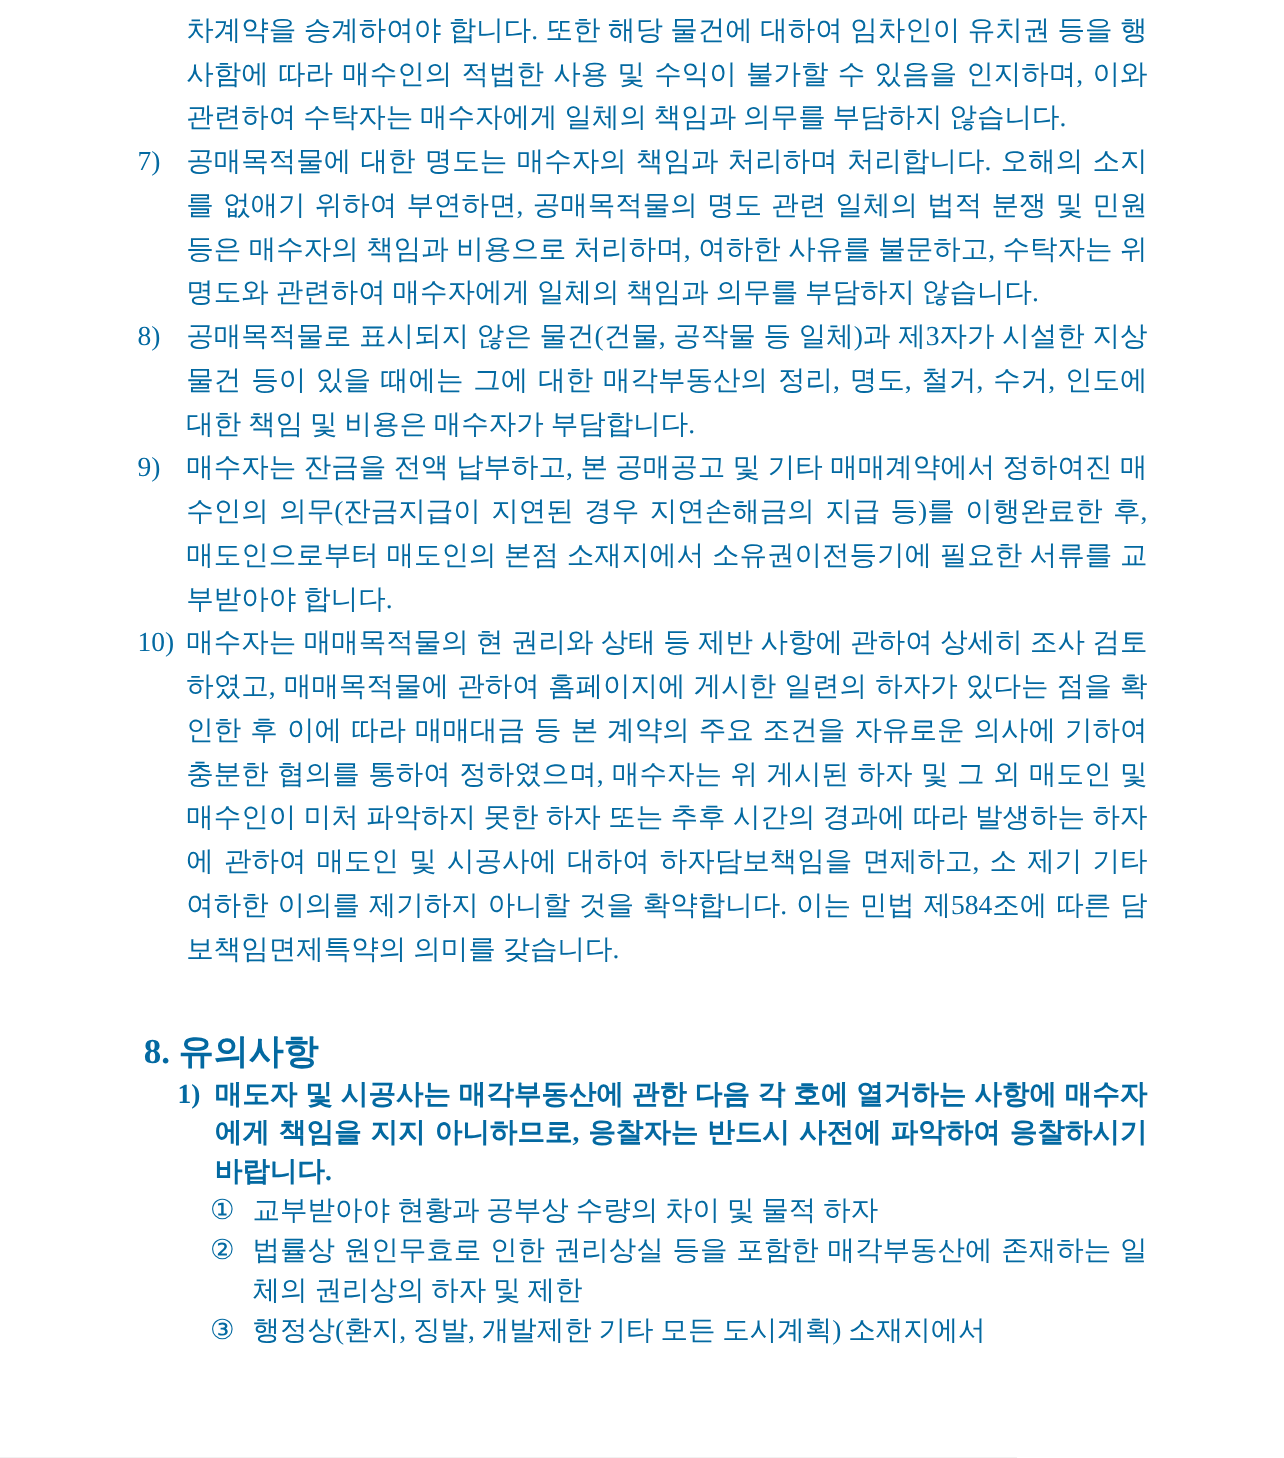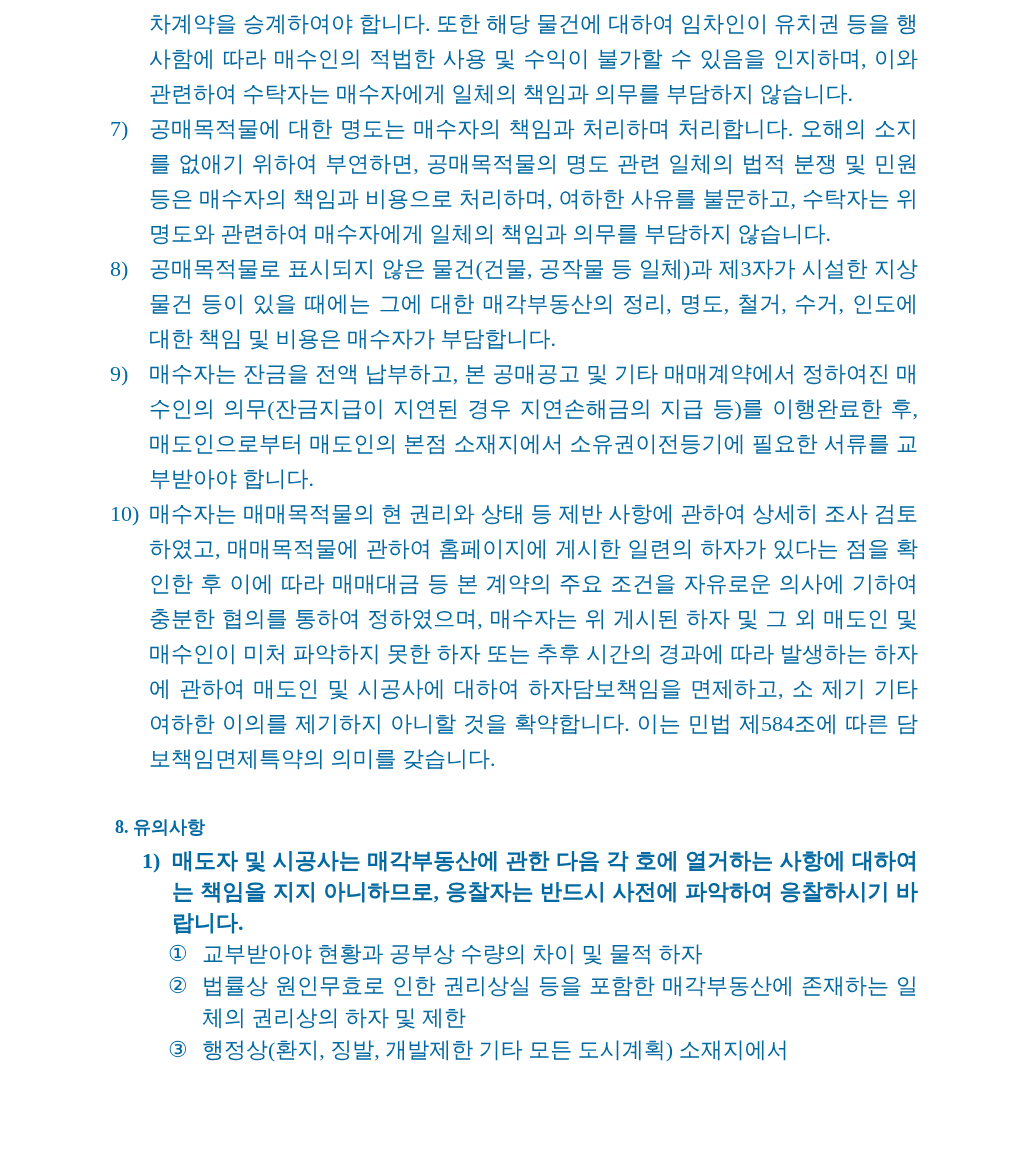--- a/index.html
+++ b/index.html
@@ -29,22 +29,22 @@
     align-items: flex-start;
   }
   .num-item .marker {
     flex: 0 0 39px;
     line-height: 35px;
     white-space: nowrap;
   }
   .num-item p.body-text { flex: 1 1 auto; }
 
   .section-heading {
-    margin: 34px 0 0 5px;
-    font-size: 18px;
+    margin: 48px 0 0 5px;
+    font-size: 28px;
     font-weight: bold;
     line-height: 35px;
   }
   .notice-item {
     display: flex;
     align-items: flex-start;
     margin-left: 32px;
     font-weight: bold;
   }
   .notice-item .marker {
@@ -94,21 +94,21 @@
 
     <div class="num-item">
       <span class="marker">10)</span>
       <p class="body-text">매수자는 매매목적물의 현 권리와 상태 등 제반 사항에 관하여 상세히 조사 검토하였고, 매매목적물에 관하여 홈페이지에 게시한 일련의 하자가 있다는 점을 확인한 후 이에 따라 매매대금 등 본 계약의 주요 조건을 자유로운 의사에 기하여 충분한 협의를 통하여 정하였으며, 매수자는 위 게시된 하자 및 그 외 매도인 및 매수인이 미처 파악하지 못한 하자 또는 추후 시간의 경과에 따라 발생하는 하자에 관하여 매도인 및 시공사에 대하여 하자담보책임을 면제하고, 소 제기 기타 여하한 이의를 제기하지 아니할 것을 확약합니다. 이는 민법 제584조에 따른 담보책임면제특약의 의미를 갖습니다.</p>
     </div>
 
     <h2 class="section-heading">8. 유의사항</h2>
 
     <div class="notice-item">
       <span class="marker">1)</span>
-      <p class="body-text">매도자 및 시공사는 매각부동산에 관한 다음 각 호에 열거하는 사항에 대하여는 책임을 지지 아니하므로, 응찰자는 반드시 사전에 파악하여 응찰하시기 바랍니다.</p>
+      <p class="body-text">매도자 및 시공사는 매각부동산에 관한 다음 각 호에 열거하는 사항에 매수자에게 책임을 지지 아니하므로, 응찰자는 반드시 사전에 파악하여 응찰하시기 바랍니다.</p>
     </div>
 
     <div class="circ-item">
       <span class="marker">①</span>
       <p class="body-text">교부받아야 현황과 공부상 수량의 차이 및 물적 하자</p>
     </div>
 
     <div class="circ-item">
       <span class="marker">②</span>
       <p class="body-text">법률상 원인무효로 인한 권리상실 등을 포함한 매각부동산에 존재하는 일체의 권리상의 하자 및 제한</p>

